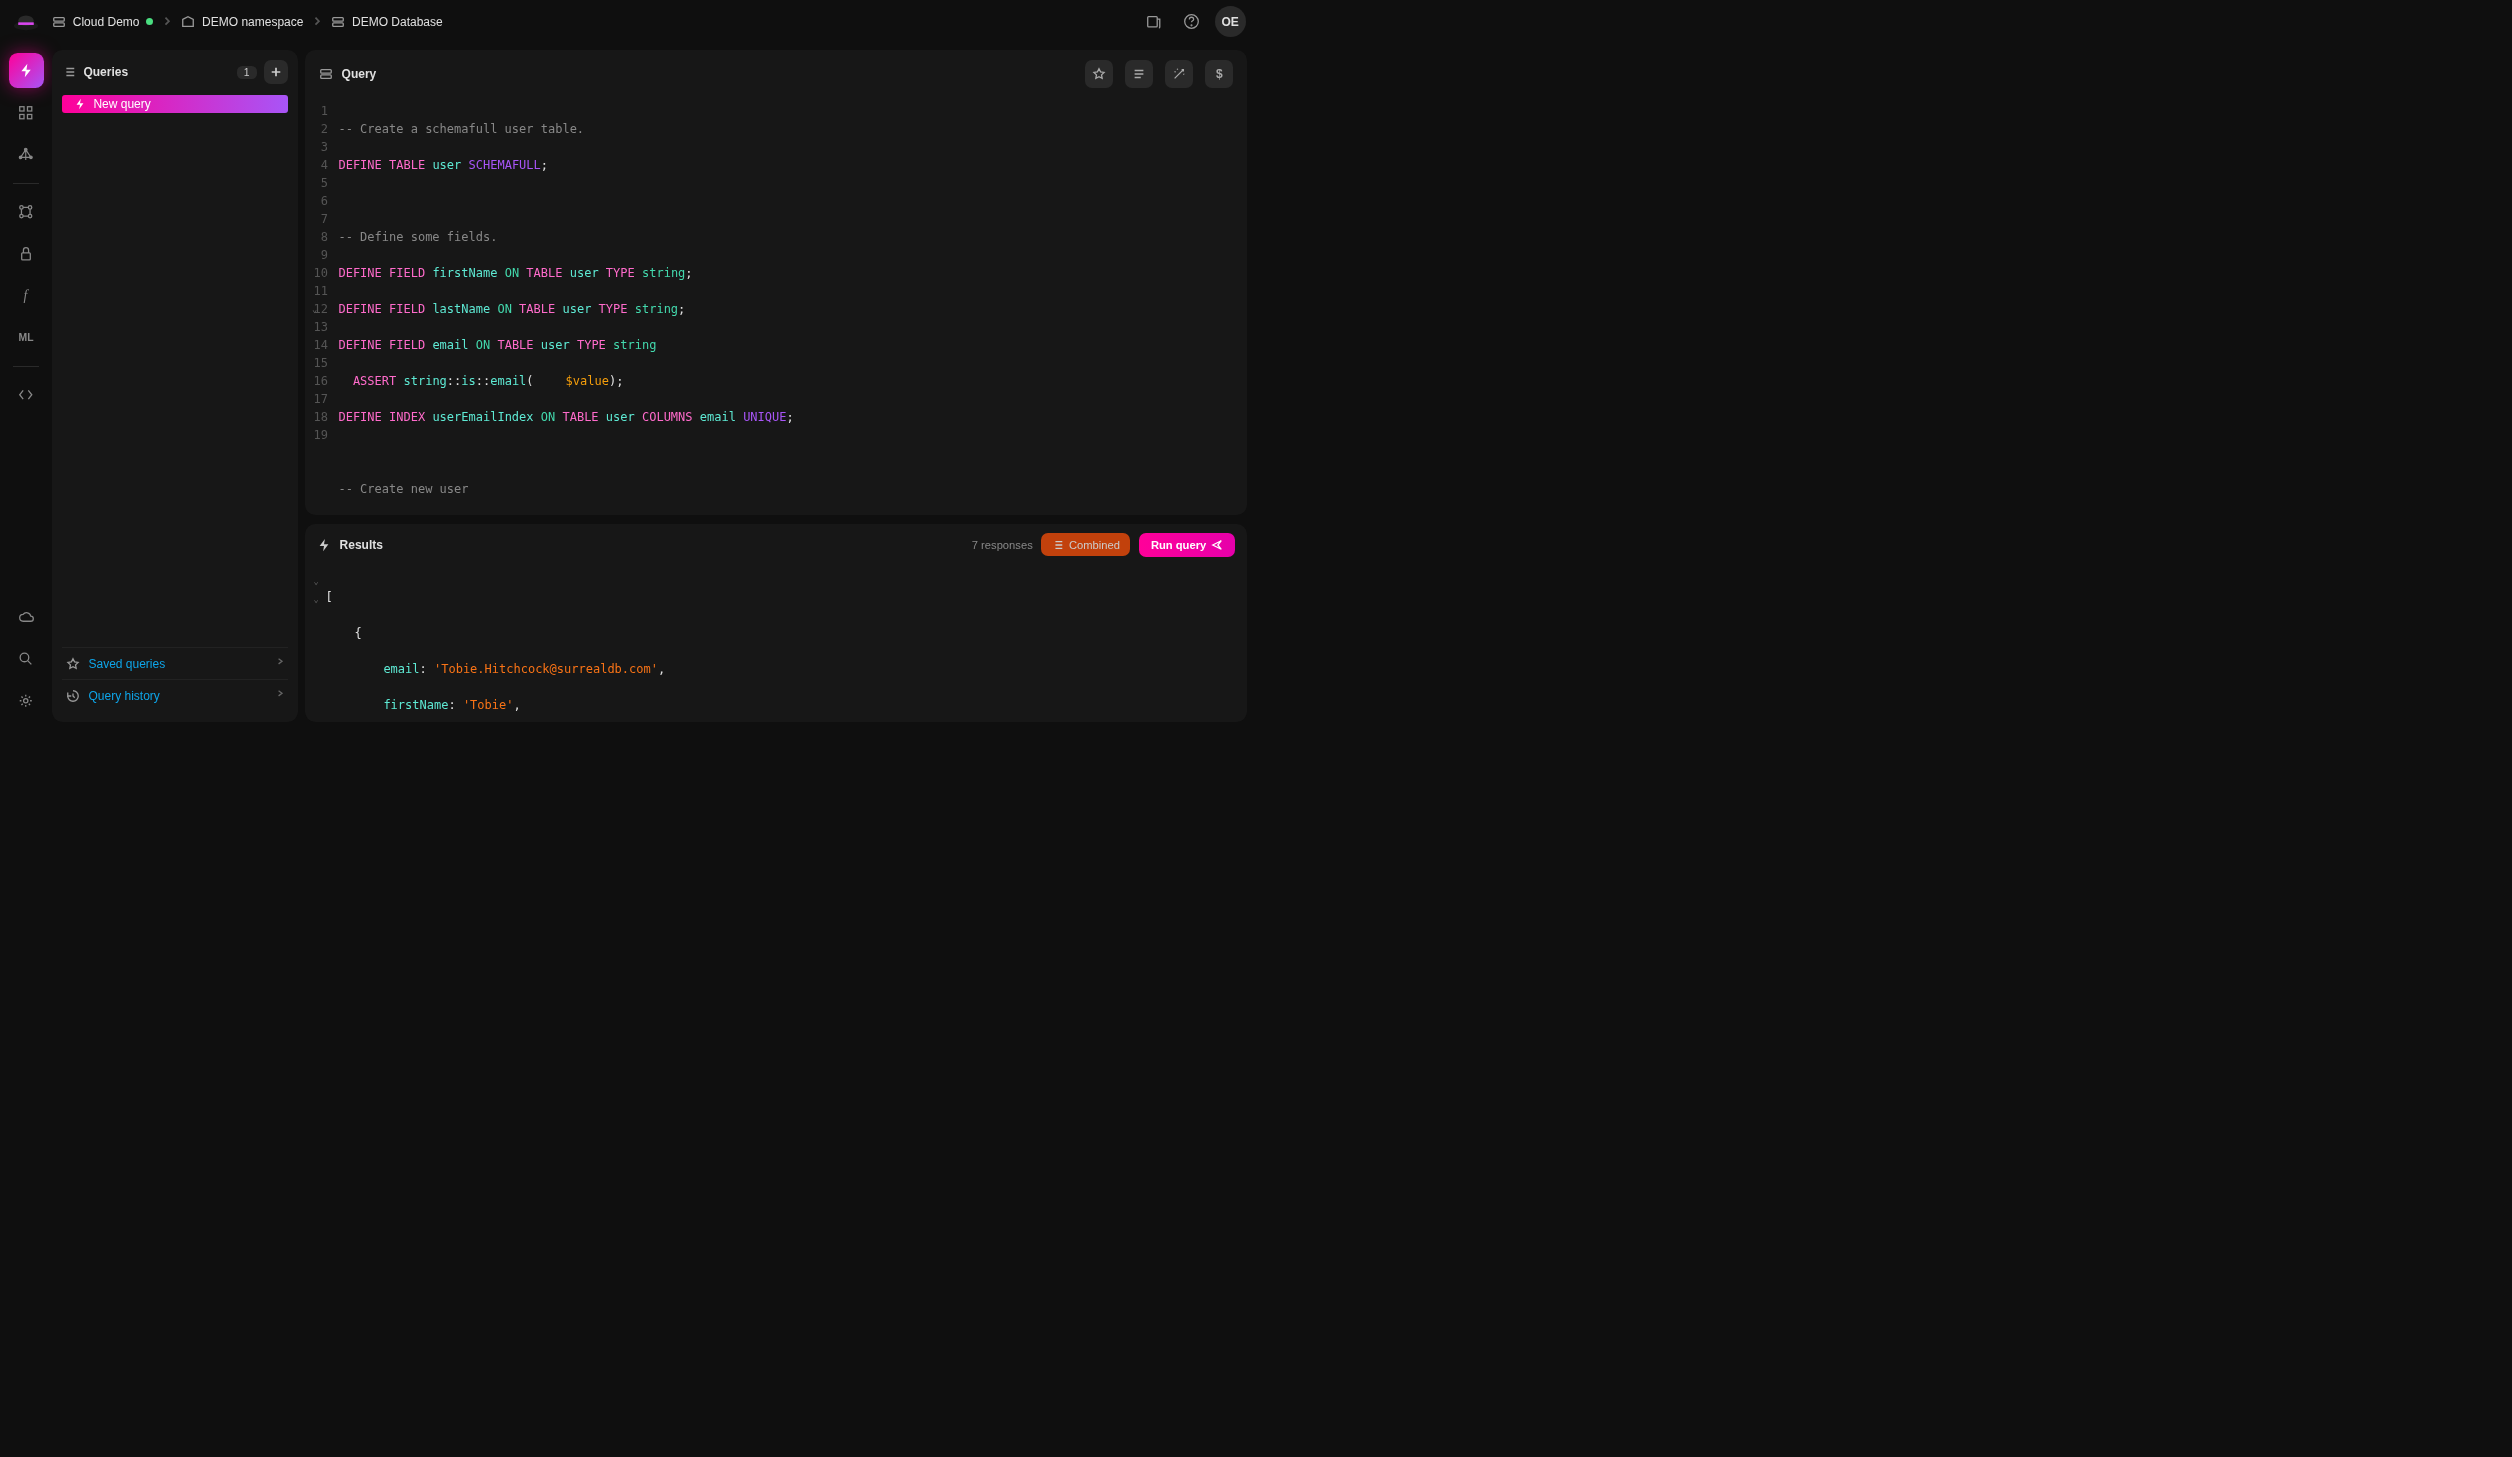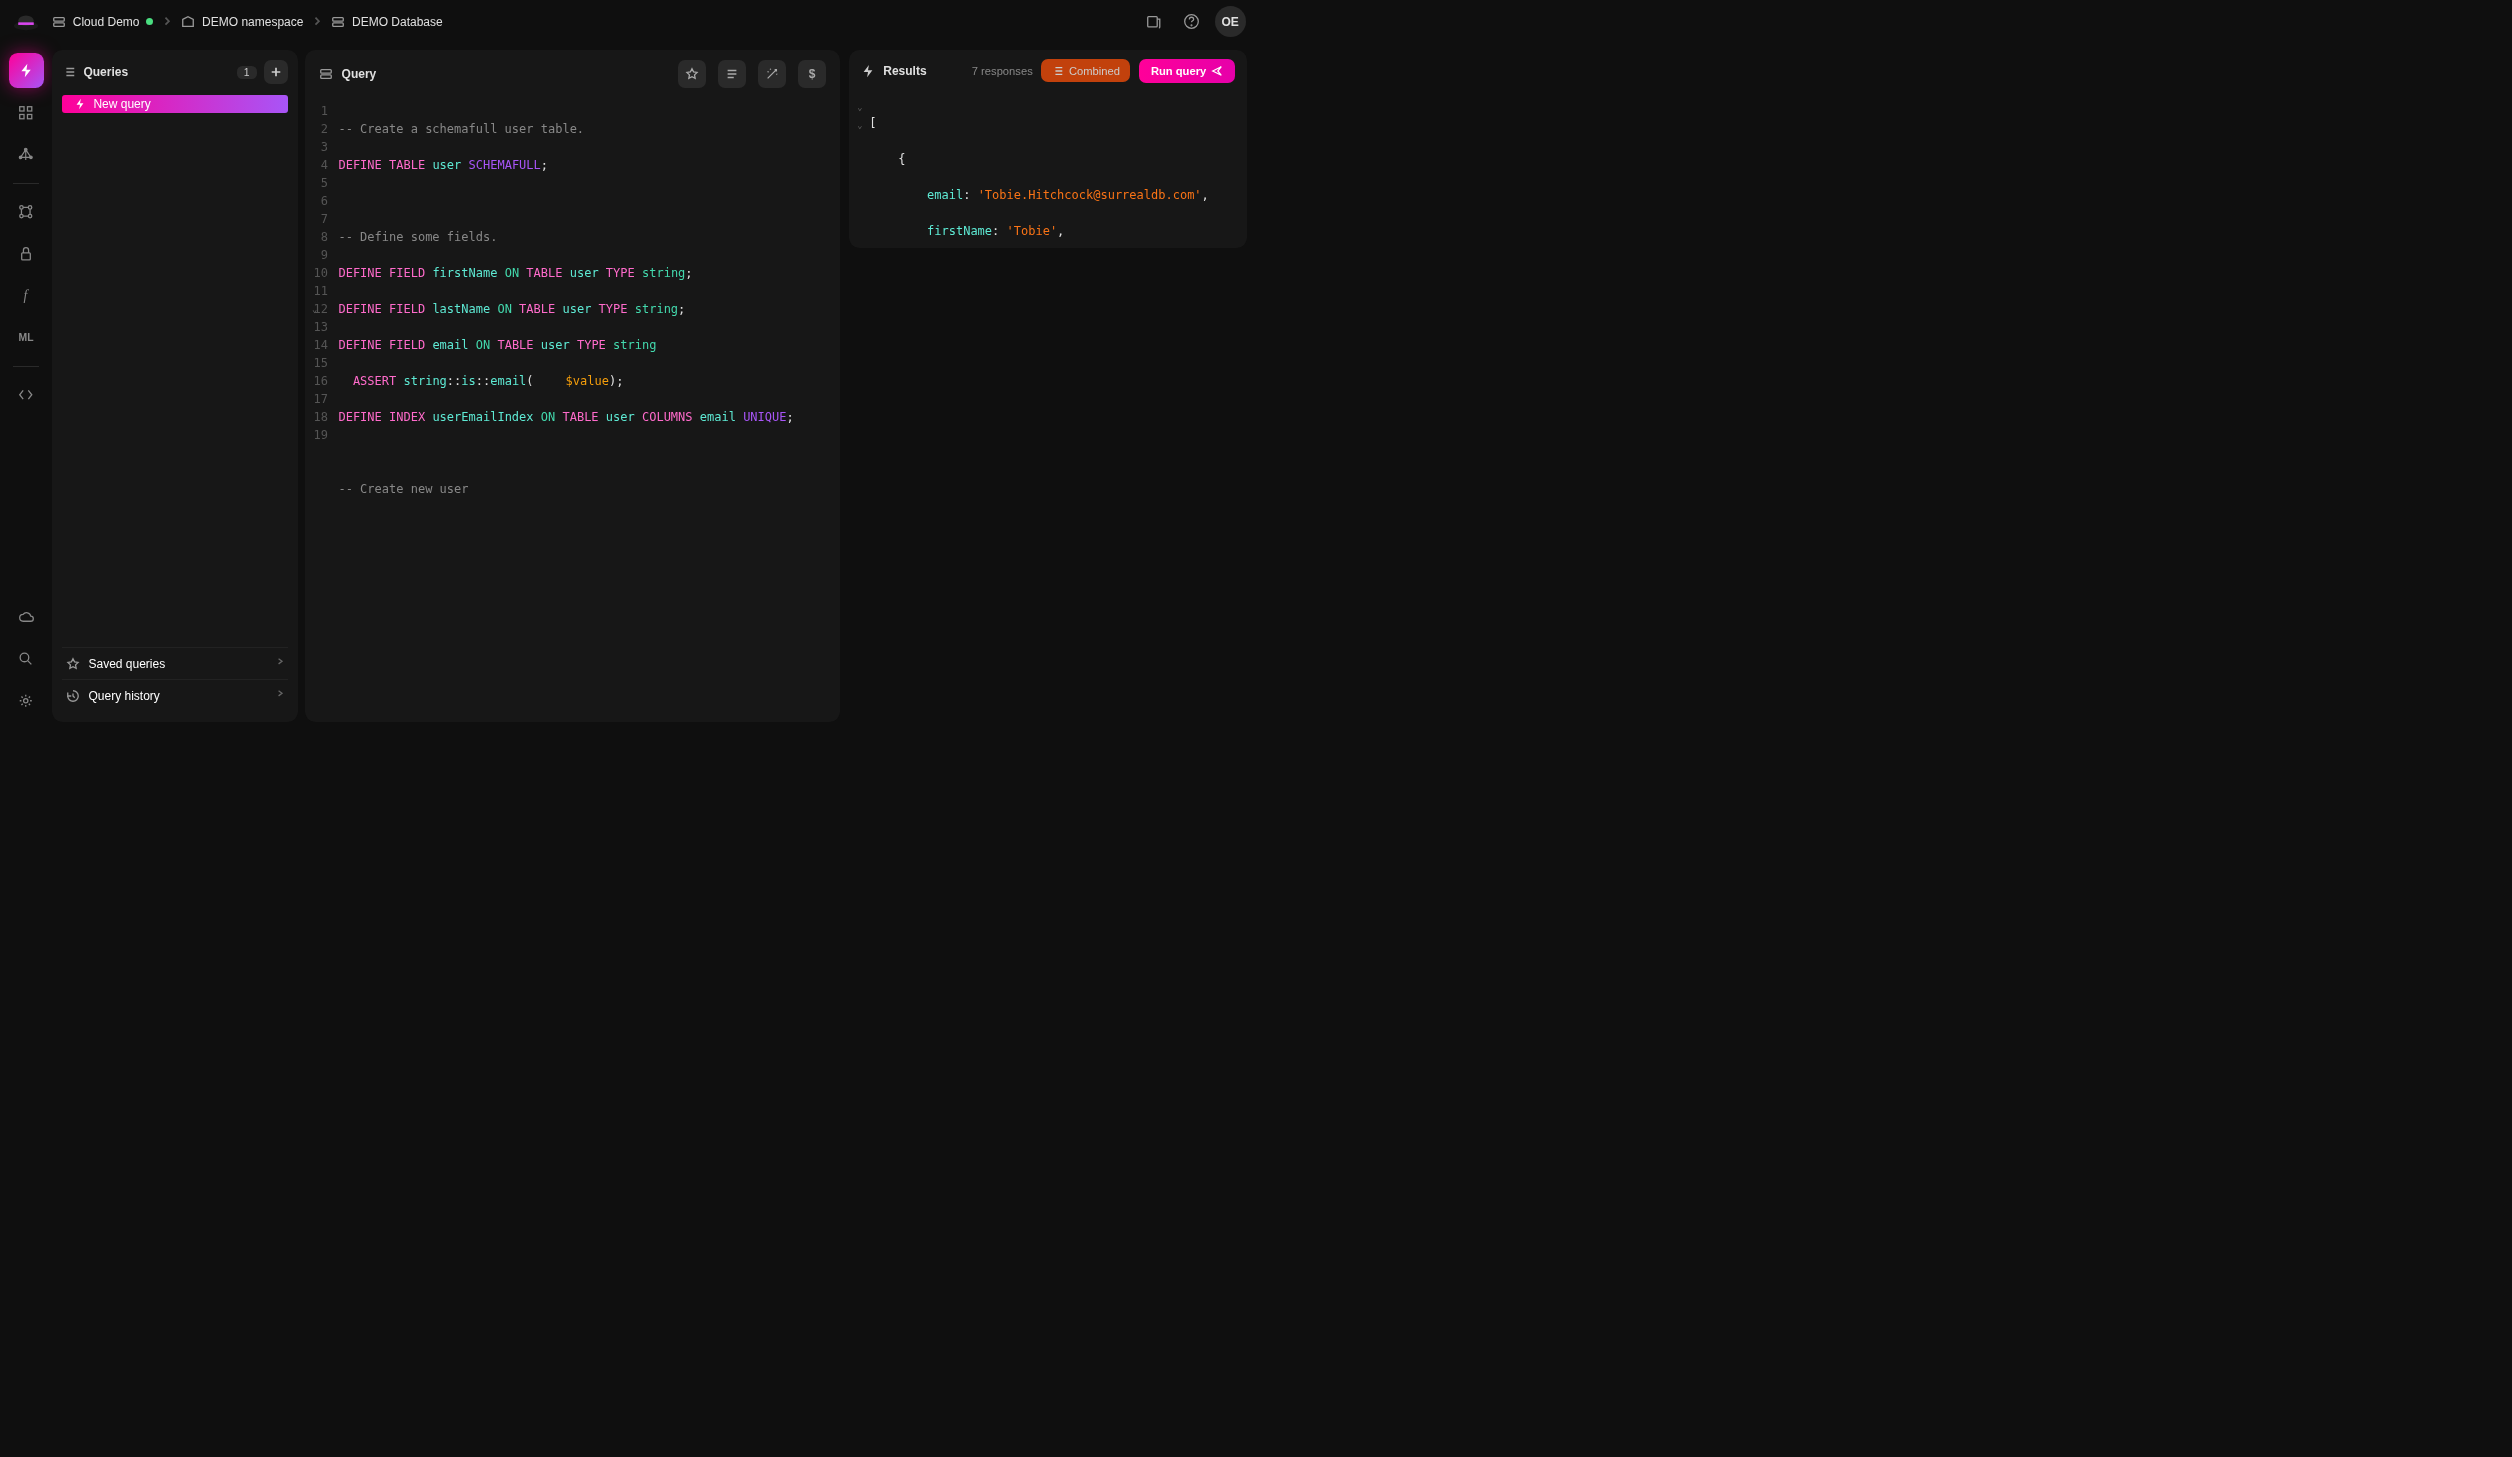--- a/index.html
+++ b/index.html
@@ -98,28 +98,28 @@
   padding: 2px 12px;
   border-radius: 3px;
   display: flex; align-items: center; gap: 7px;
   font-weight: 500;
   cursor: pointer;
 }
 .sidebar-spacer { flex: 1; }
 .sidebar-footer-item {
   display: flex; gap: 8.6px;
   padding: 8.6px 3.5px;
-  color: #ffffff;
+  color: #0ea5e9;
   cursor: pointer;
   border-top: 0.9px solid #222;
 }
 .sidebar-footer-item .chev { margin-left: auto; }
 .editor-area {
   flex: 1;
-  display: flex; flex-direction: row;
+  display: flex; flex-direction: column;
   margin: 7px 8.6px 7px 3.5px;
   gap: 8.6px;
 }
 .editor-panel {
   background: #171717;
   border-radius: 10.4px;
   flex: 1;
   display: flex; flex-direction: column;
   min-height: 0;
 }

